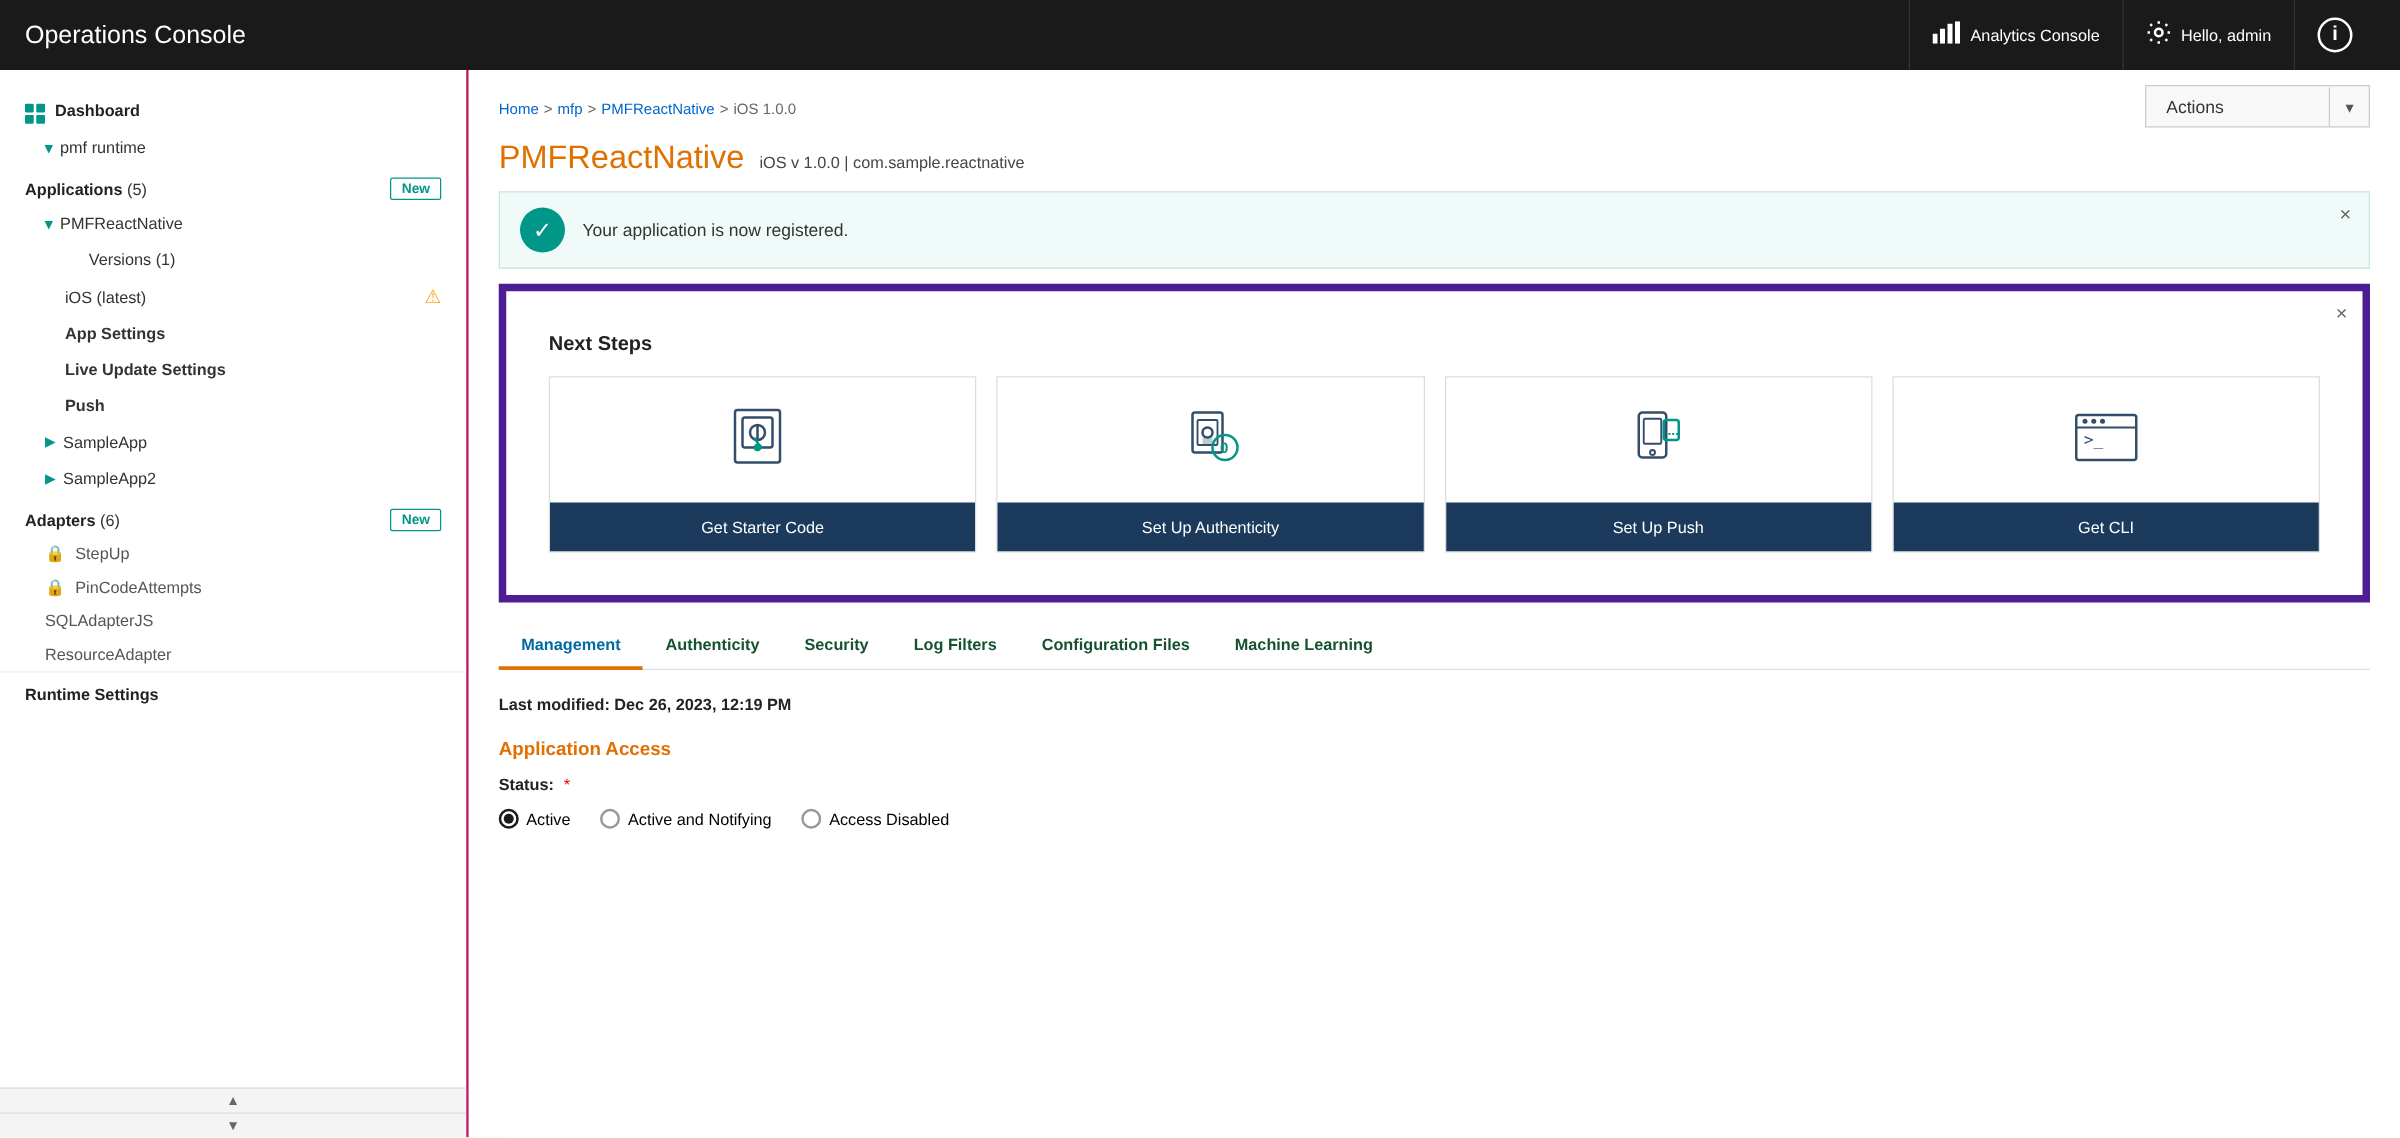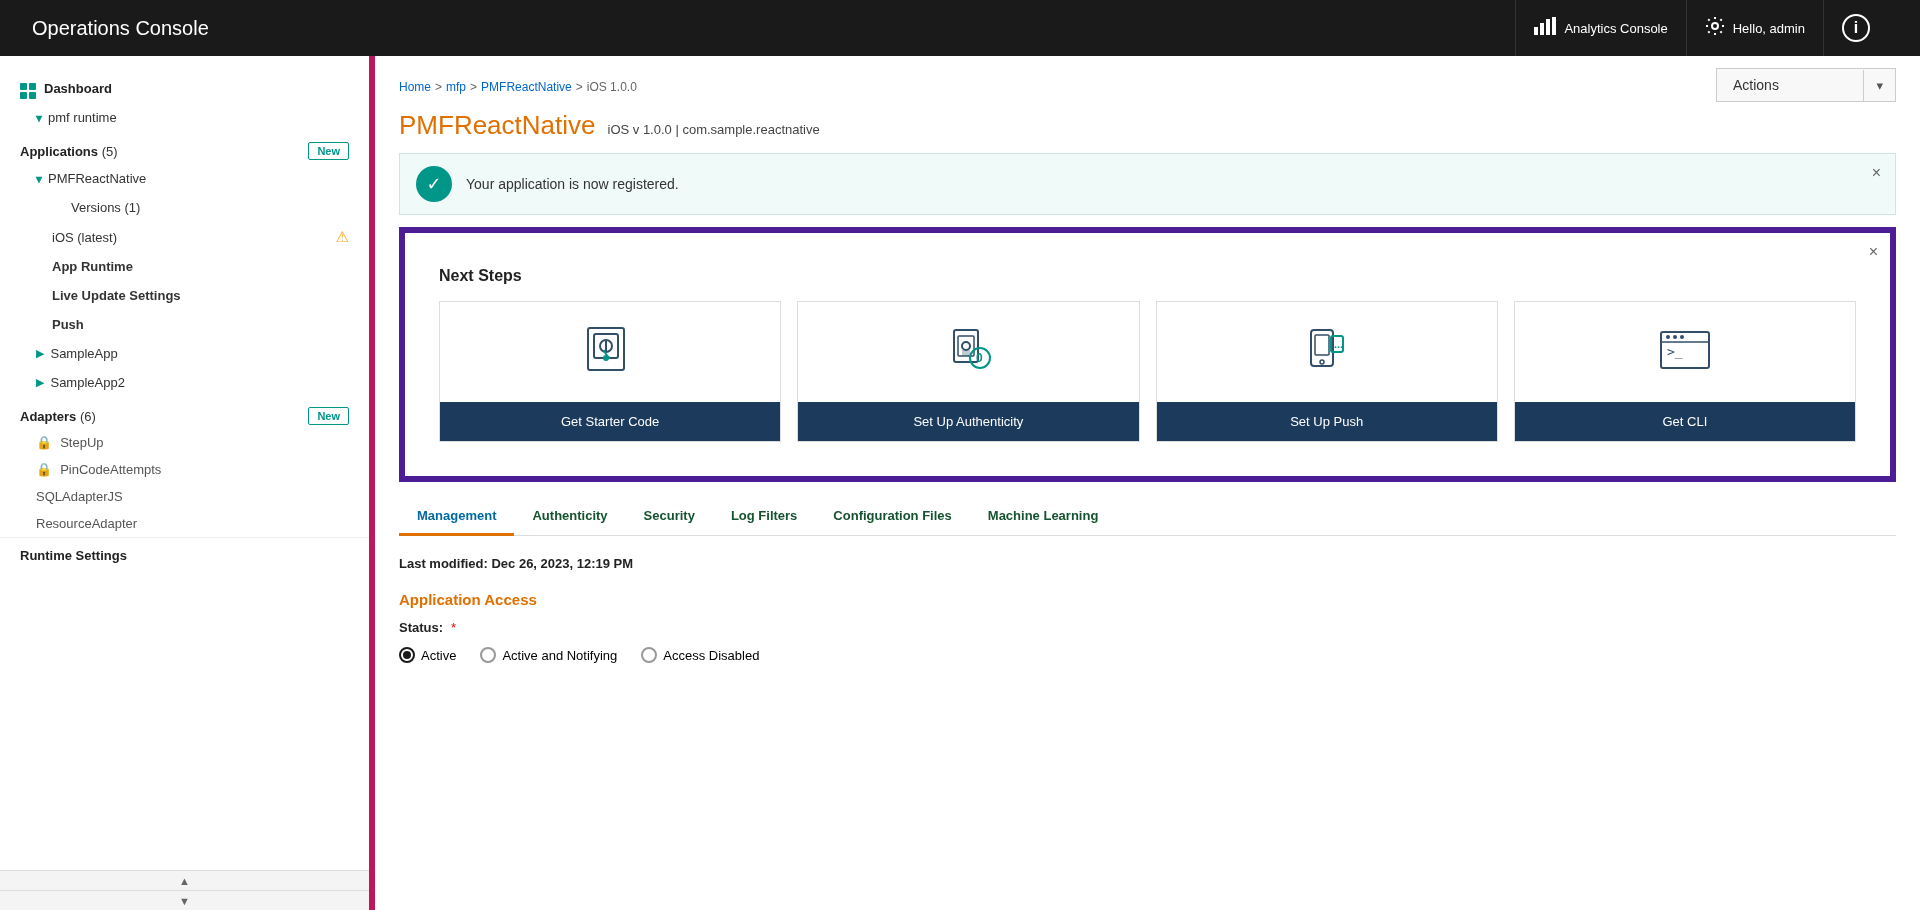--- a/index.html
+++ b/index.html
@@ -5,21 +5,21 @@
     * { box-sizing: border-box; margin: 0; padding: 0; }
     body { font-family: 'Helvetica Neue', Arial, sans-serif; font-size: 13px; background: #f4f4f4; display: flex; flex-direction: column; height: 910px; overflow: hidden; }
 
     
     .top-nav {
       background: #1a1a1a;
       color: #fff;
       height: 56px;
       display: flex;
       align-items: center;
-      padding: 0 32px;
+      padding: 0 20px;
       flex-shrink: 0;
     }
     .top-nav-title {
       font-size: 20px;
       font-weight: 400;
       color: #fff;
       flex: 1;
     }
     .top-nav-right {
       display: flex;
@@ -48,21 +48,21 @@
     .main-layout {
       display: flex;
       flex: 1;
       overflow: hidden;
     }
 
     
     .sidebar {
       width: 375px;
       background: #fff;
-      border-right: 6px solid #be185d;
+      border-right: 2px solid #be185d;
       display: flex;
       flex-direction: column;
       overflow: hidden;
       flex-shrink: 0;
     }
     .sidebar-scroll {
       flex: 1;
       overflow-y: auto;
       padding: 12px 0;
     }
@@ -490,21 +490,21 @@
           <span style="color:#333;"> (<span>1</span>)</span>
         </span>
       </div>
 
       <div class="version-item">
         <span>iOS (latest)</span>
         <span class="warning-icon">⚠</span>
       </div>
 
       <div class="sidebar-sub-item">
-        <span>App Runtime</span>
+        <span>App Settings</span>
       </div>
 
       <div class="sidebar-sub-item">
         <span>Live Update Settings</span>
       </div>
 
       <div class="sidebar-sub-item">
         <span>Push</span>
       </div>
 

